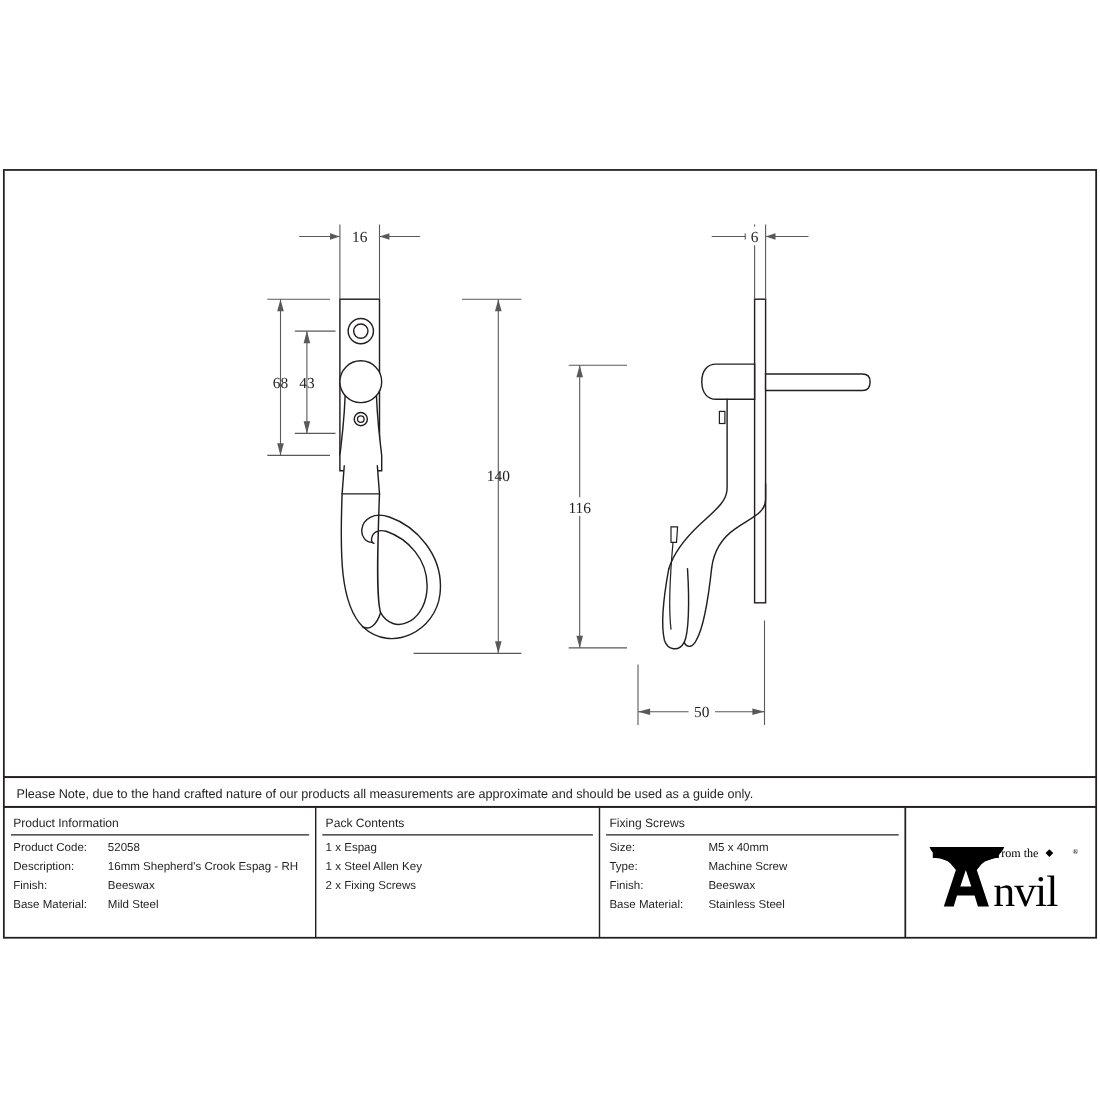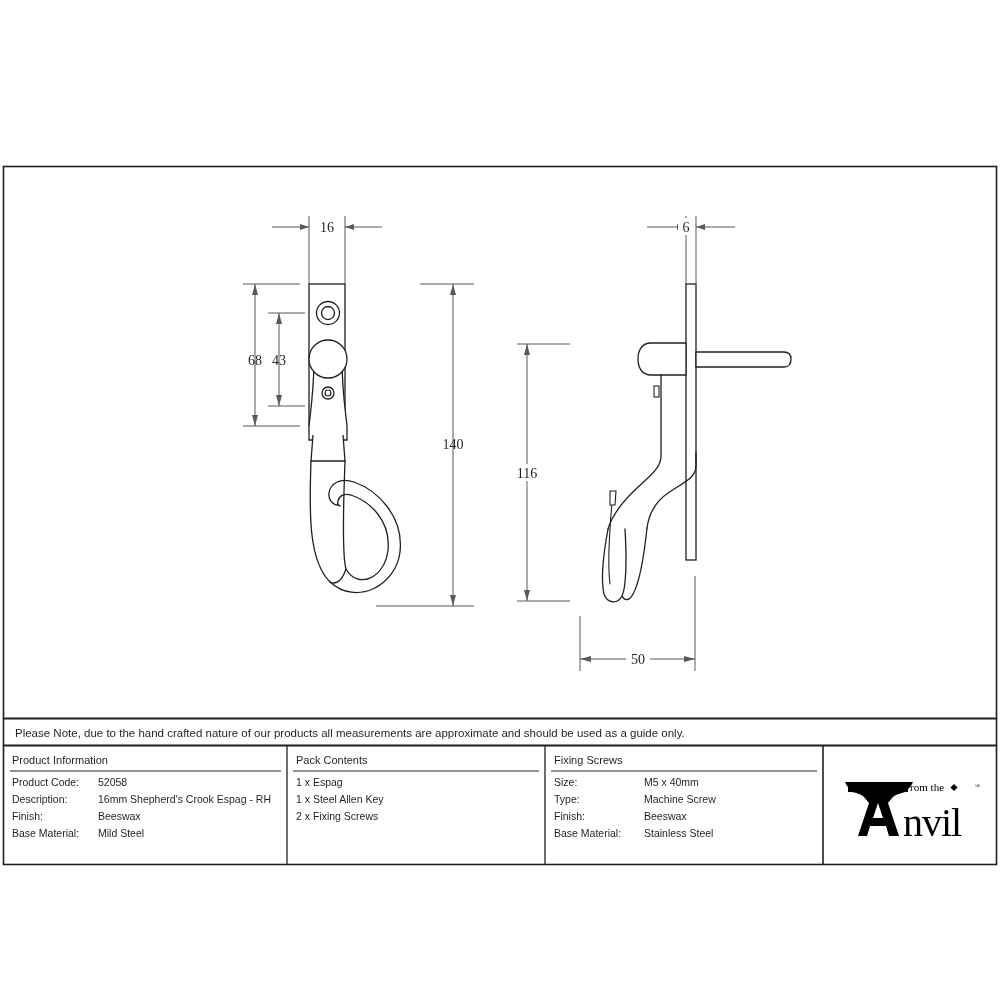--- a/index.html
+++ b/index.html
@@ -10,21 +10,21 @@
   body {
     width: 1000px;
     height: 1000px;
     font-family: "Liberation Sans", sans-serif;
     color: #1a1a1a;
     position: relative;
     overflow: hidden;
   }
   #sheet {
     position: absolute;
-    left: 0; top: 16px;
+    left: 0; top: 4px;
     width: 1000px;
     height: 968px;
   }
   .svg-root { display: block; }
 </style>
 </head>
 <body>
 
 <div id="sheet">
 <svg class="svg-root" width="1000" height="1000" viewBox="0 0 1000 1000" xmlns="http://www.w3.org/2000/svg">

